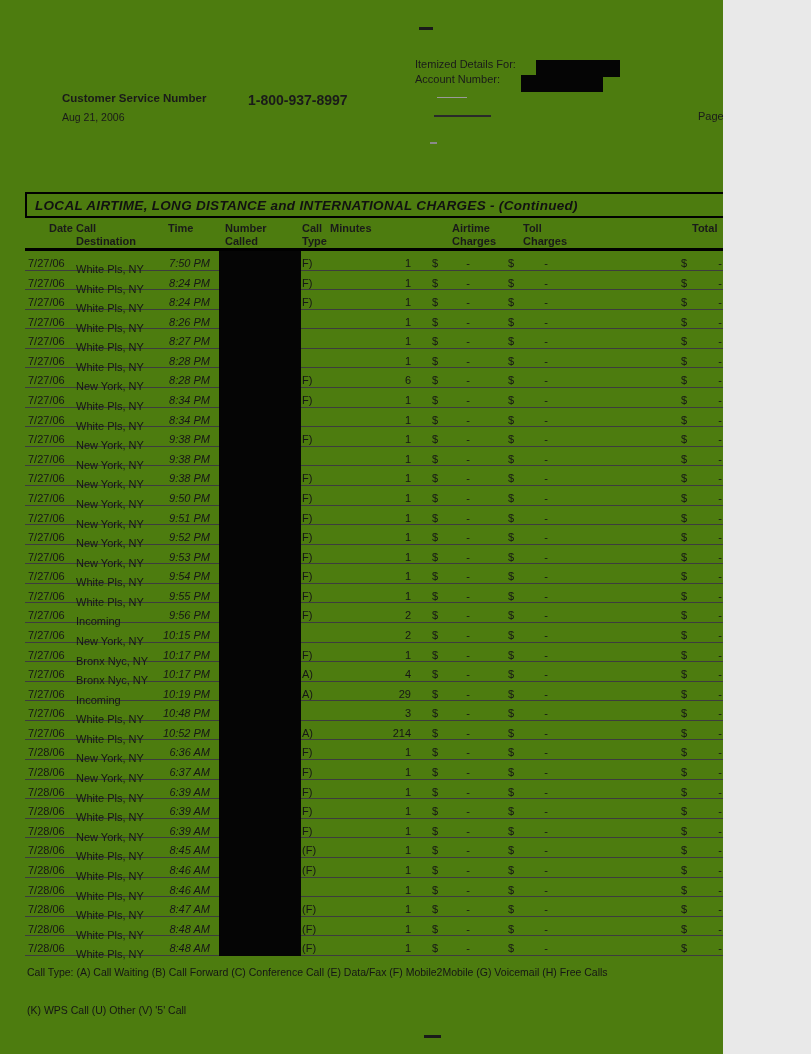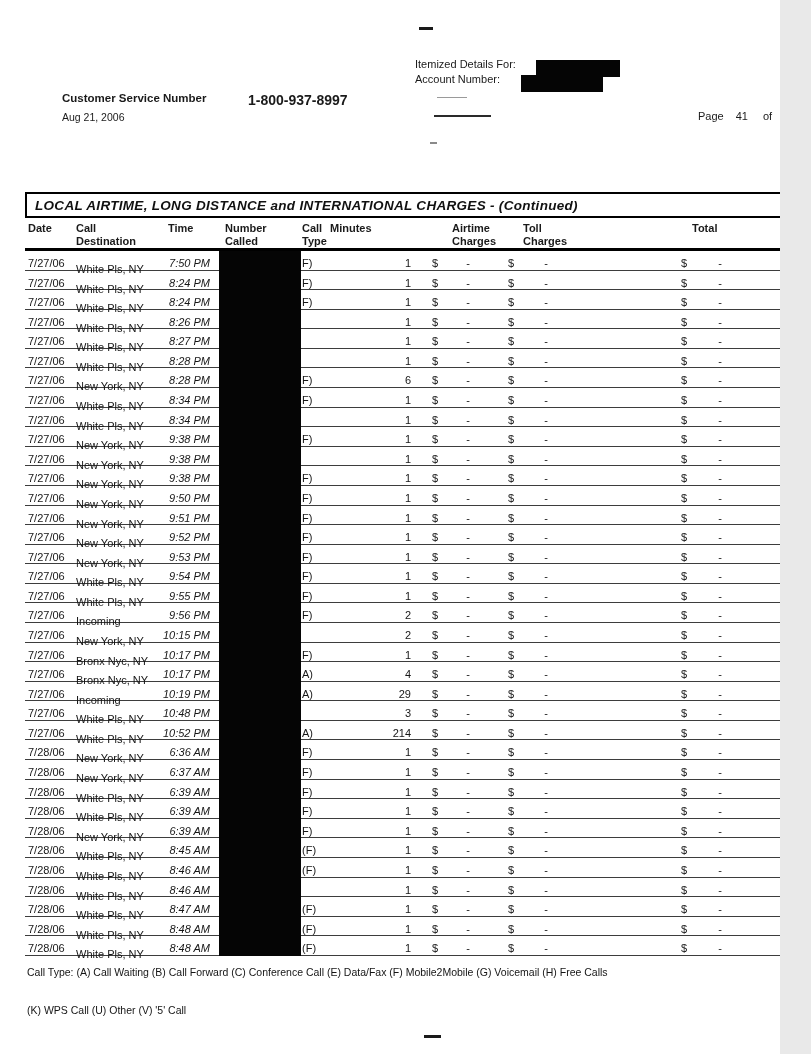--- a/index.html
+++ b/index.html
@@ -1,22 +1,22 @@
 <!DOCTYPE html>
 <html><head>
 <meta charset="utf-8">
 <style>
   * { margin: 0; padding: 0; box-sizing: border-box; }
   html, body { background: #e9e9e9; }
   body { width: 811px; height: 1054px; }
   .page {
     position: relative;
-    width: 780px;
+    width: 723px;
     height: 1054px;
-    background: #ffffff;
+    background: #4d7c0f;
     font-family: "Liberation Sans", sans-serif;
     color: #1a1a1a;
     overflow: hidden;
   }
   
   .artifact { position: absolute; background: #1a1a1a; }
   .dash-top { left: 419px; top: 27px; width: 14px; height: 3px; }
   .acct-dots { left: 437px; top: 97px; width: 30px; height: 1px; background: #9a9a9a; }
   .acct-underline { left: 434px; top: 115px; width: 57px; height: 2px; background: #2a2a2a; }
   .mid-dash { left: 430px; top: 142px; width: 7px; height: 2px; background: #8a8a8a; }
@@ -57,21 +57,21 @@
     display: grid;
     grid-template-columns: var(--cols);
     border-bottom: 3px solid #000;
     padding: 4px 0 3px 0;
     font-size: 11px;
     font-weight: bold;
     line-height: 13px;
     height: 33px;
   }
   .thead .hl { display: block; }
-  .h-date  { padding-left: 3px; }
+  .h-date  { padding-left: 3px; margin-left: 21px; }
   .h-dest  { padding-left: 4px; }
   .h-time  { padding-left: 11px; }
   .h-num   { padding-left: 13px; }
   .h-ctype { padding-left: 2px; }
   .h-min   { padding-right: 10px; }
   .h-air   { padding-left: 27px; }
   .h-toll  { padding-left: 25px; }
   .h-total { padding-left: 12px; }
   .tbody { position: relative; }
   .trow {

